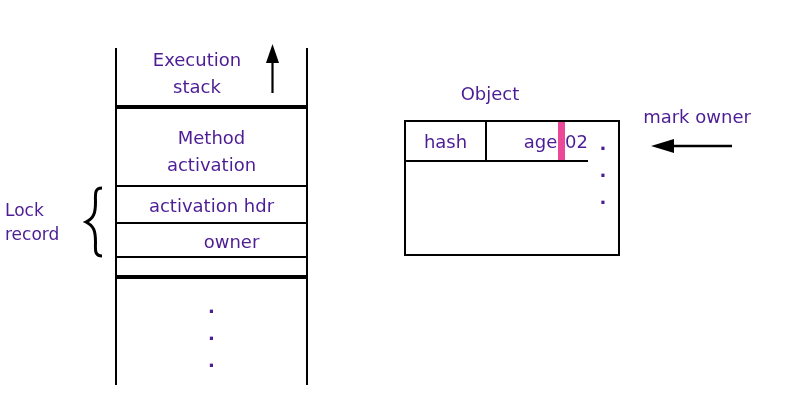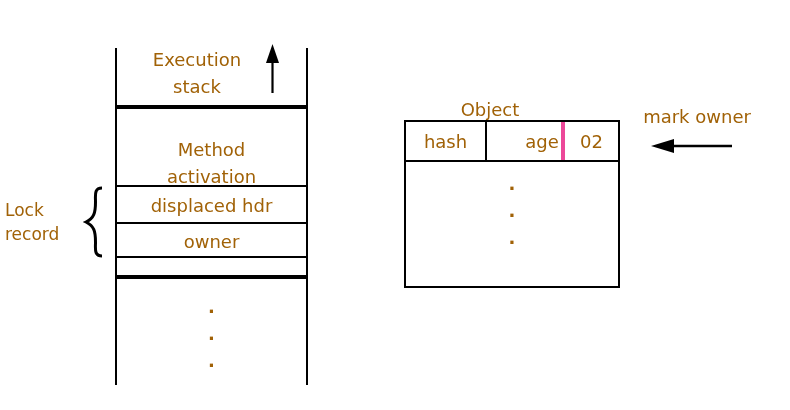--- a/index.html
+++ b/index.html
@@ -2,21 +2,21 @@
 <html><head>
 <meta charset="utf-8">
 <style>
   * { margin: 0; padding: 0; box-sizing: border-box; }
   html, body { background: #ffffff; }
   .canvas {
     position: relative;
     width: 790px;
     height: 410px;
     background: #ffffff;
-    color: #a16207;
+    color: #4c1d95;
     font-family: "DejaVu Sans", "Liberation Sans", sans-serif;
     overflow: hidden;
   }
   .line { position: absolute; background: #000000; }
   .vline { width: 2px; top: 48px; height: 337px; }
   .hline { left: 115px; width: 193px; }
   .thin  { height: 2px; }
   .thick { height: 4px; }
   .txt {
     position: absolute;
@@ -49,38 +49,38 @@
     text-align: left;
     white-space: pre-line;
     font-size: 17px;
     line-height: 24px;
   }
   .object-table {
     position: absolute;
     left: 404px;
     top: 120px;
     width: 216px;
-    height: 168px;
+    height: 136px;
     border: 2px solid #000000;
     display: flex;
-    flex-direction: column;
+    flex-direction: row;
   }
   .object-header {
     display: flex;
     height: 40px;
     border-bottom: 2px solid #000000;
   }
   .object-header .cell {
     display: flex;
     align-items: center;
     justify-content: center;
     font-size: 18px;
   }
   .cell-hash { width: 81px; border-right: 2px solid #000000; }
-  .cell-age  { width: 78px; border-right: 4px solid #ec4899; padding-left: 36px; }
+  .cell-age  { width: 78px; border-right: 7px solid #ec4899; padding-left: 36px; }
   .cell-bits { flex: 1; }
   .object-body { position: relative; flex: 1; }
   .object-body .dots { left: 0; right: 0; top: 8px; }
   svg { position: absolute; overflow: visible; }
 </style>
 </head>
 <body>
 
 <div class="canvas">
 
@@ -90,46 +90,46 @@
   <div class="txt" style="left:117px; top:46px; width:160px;">Execution
 stack</div>
 
   <svg width="15" height="50" viewBox="0 0 15 50" style="left:265px; top:44px;">
     <polygon points="7.5,0 1,19 14,19" fill="#000000"></polygon>
     <line x1="7.5" y1="16" x2="7.5" y2="49" stroke="#000000" stroke-width="2.2"></line>
   </svg>
 
   <div class="line hline thick" style="top:105px"></div>
 
-  <div class="cell-label" style="top:136px; line-height:27px; white-space:pre-line;">Method
+  <div class="cell-label" style="top:124px; line-height:27px; white-space:pre-line;">Method
 activation</div>
 
   <div class="line hline thin" style="top:185px"></div>
 
-  <div class="cell-label" style="top:195px;">displaced hdr</div>
+  <div class="cell-label" style="top:195px;">activation hdr</div>
 
   <div class="line hline thin" style="top:222px"></div>
 
-  <div class="cell-label" style="top:231px;">owner</div>
+  <div class="cell-label" style="top:231px;margin-left:20px;">owner</div>
 
   <div class="line hline thin" style="top:256px"></div>
   <div class="line hline thick" style="top:275px"></div>
 
   <div class="dots" style="left:116px; width:191px; top:293px;">.
 .
 .</div>
 
   <div class="lock-label">Lock
 record</div>
 
   <svg width="23" height="72" viewBox="0 0 23 72" style="left:81px; top:186px;">
     <path d="M21 2 C13 2 14.5 9 14.5 16 C14.5 27 13 32 5 36 C13 40 14.5 45 14.5 56 C14.5 63 13 70 21 70" fill="none" stroke="#000000" stroke-width="3"></path>
   </svg>
 
-  <div class="txt" style="left:428px; top:96px; width:124px;">Object</div>
+  <div class="txt" style="left:428px; top:80px; width:124px;">Object</div>
 
   <div class="object-table">
     <div class="object-header">
       <div class="cell cell-hash">hash</div>
       <div class="cell cell-age">age</div>
       <div class="cell cell-bits">02</div>
     </div>
     <div class="object-body">
       <div class="dots">.
 .

